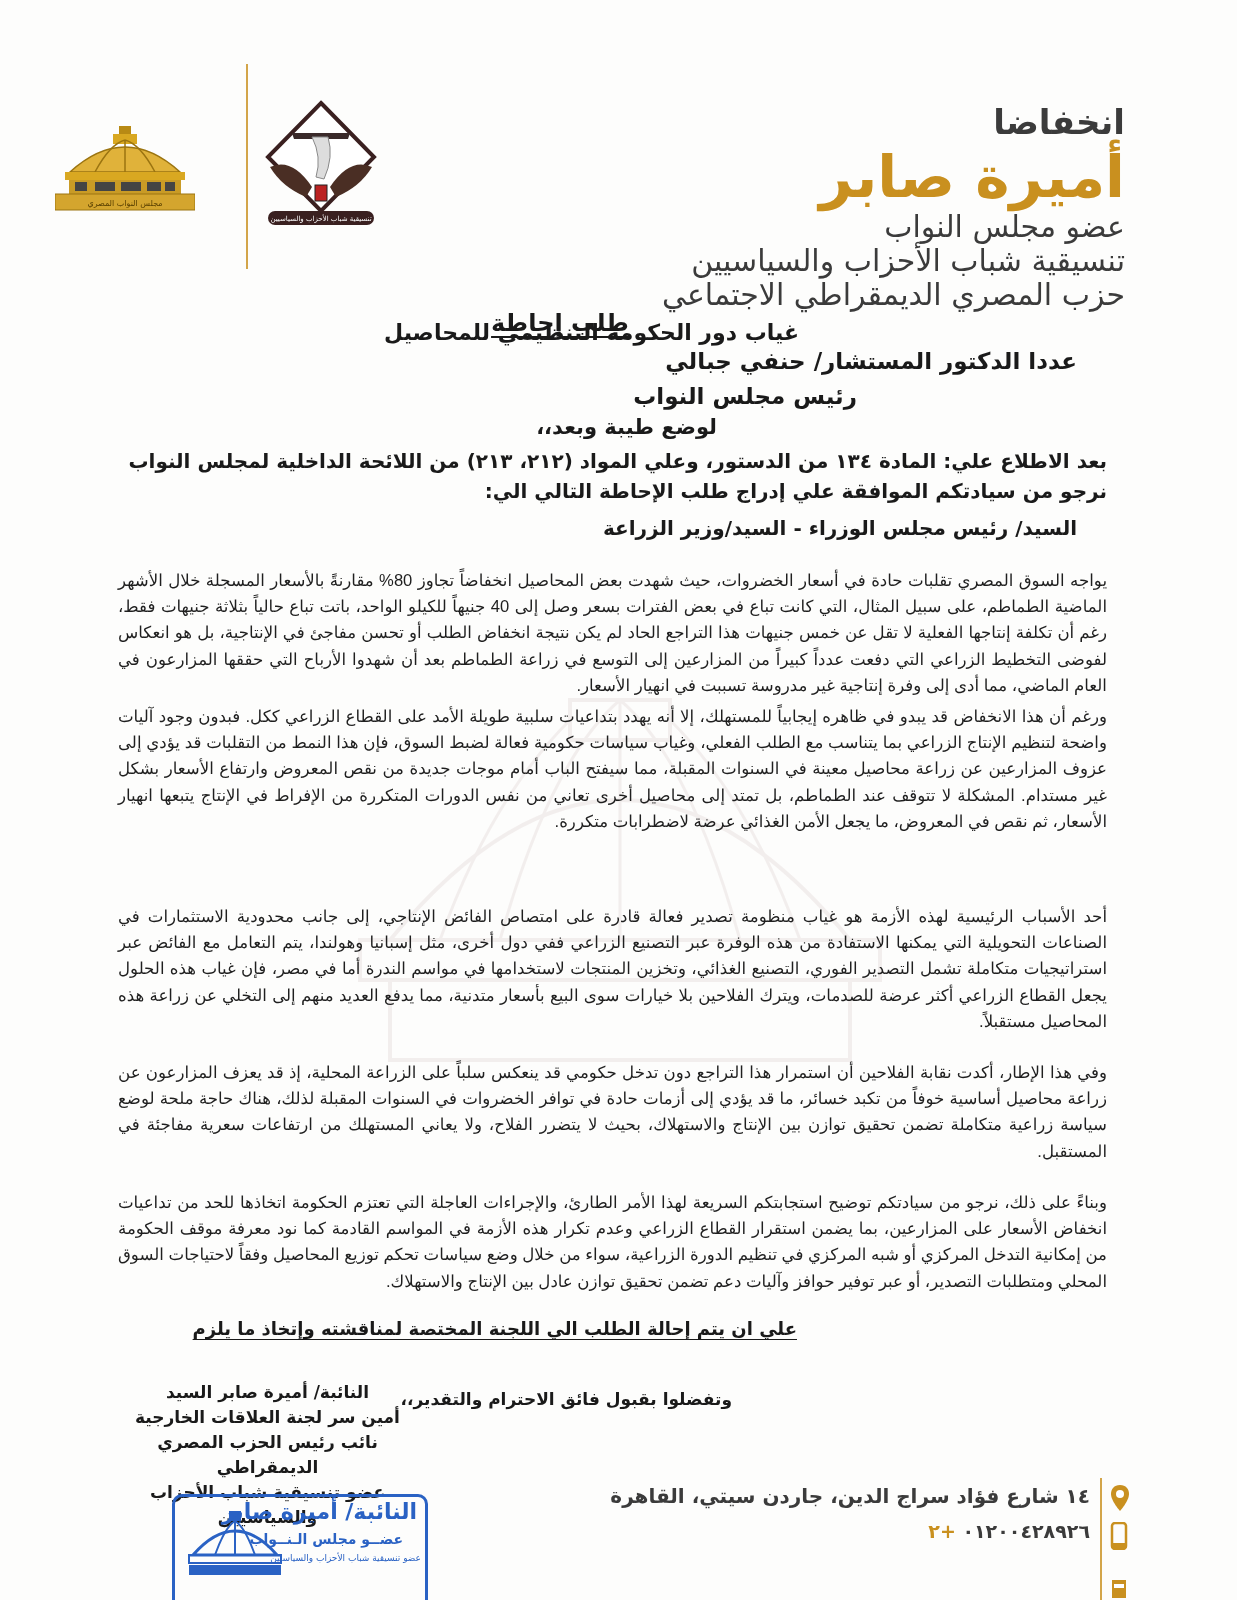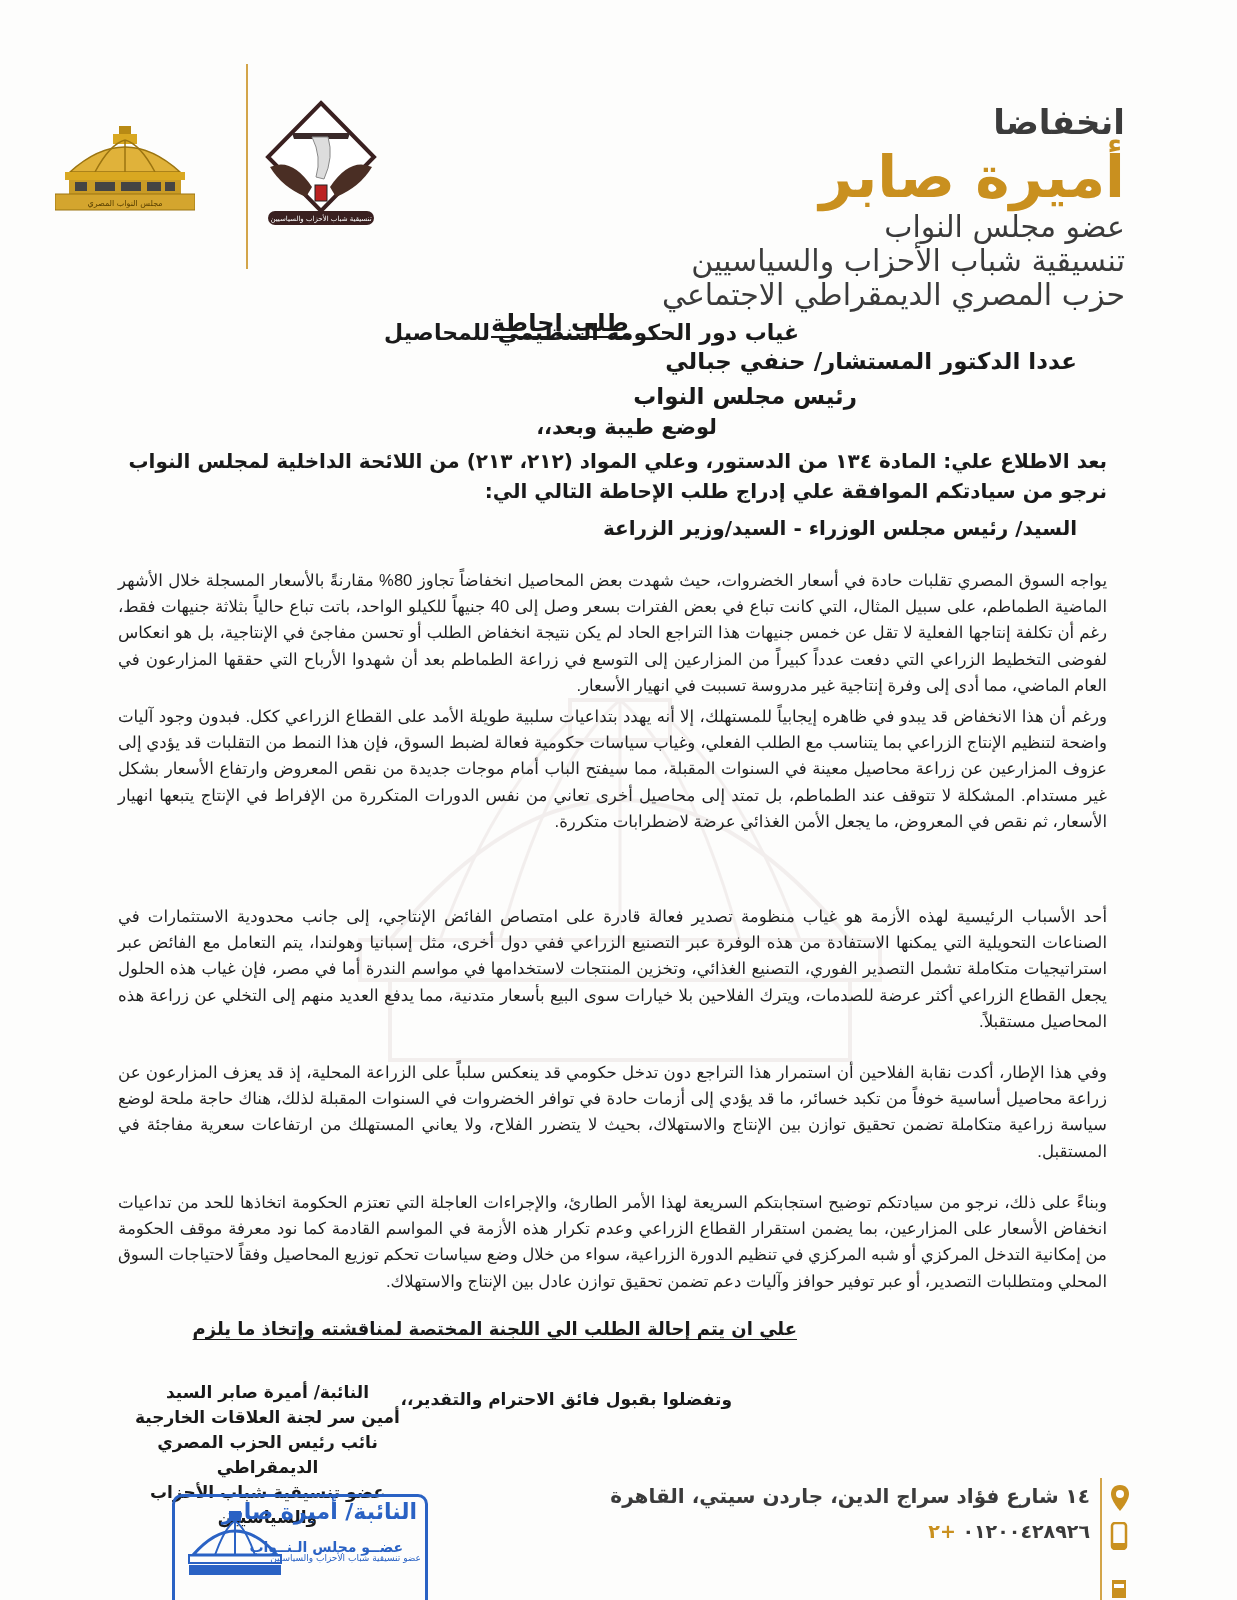--- a/index.html
+++ b/index.html
@@ -42,21 +42,21 @@
   .closing { position: absolute; right: 440px; top: 1318px; direction: rtl; font-size: 18px; font-weight: bold;
     text-decoration: underline; text-underline-offset: 4px; }
   .closing2 { position: absolute; right: 505px; top: 1346px; direction: rtl; font-size: 17px; font-weight: bold; margin-top: 43px; }
 
   .signature { position: absolute; left: 110px; width: 315px; top: 1380px; direction: rtl; text-align: center;
     font-size: 17px; font-weight: bold; line-height: 25px; }
 
   .stamp { position: absolute; left: 172px; top: 1494px; width: 250px; height: 106px; border: 3px solid #2a62c4;
     border-radius: 10px 10px 0 0; color: #2a62c4; overflow: hidden; }
   .stamp-name { position: absolute; right: 8px; top: 2px; direction: rtl; font-size: 22px; font-weight: bold; }
-  .stamp-role { position: absolute; right: 22px; top: 34px; direction: rtl; font-size: 14px; font-weight: bold; margin-top: 8px; }
+  .stamp-role { position: absolute; right: 22px; top: 34px; direction: rtl; font-size: 14px; font-weight: bold; }
   .stamp-org { position: absolute; right: 4px; top: 56px; direction: rtl; font-size: 9px; }
   .stamp-dome { position: absolute; left: 10px; top: 10px; width: 100px; height: 70px; }
 
   
   .foot-divider { position: absolute; left: 1100px; top: 1478px; width: 2px; height: 122px; background: #d3a54a; }
   .foot-icon { position: absolute; left: 1110px; }
   .foot-text { position: absolute; right: 147px; direction: rtl; font-size: 20px; font-weight: bold; color: #3b3b3b; }
   .addr { top: 1484px; }
   .phone { top: 1520px; font-size: 19px; }
   .phone .cc { color: #c9901f; }

